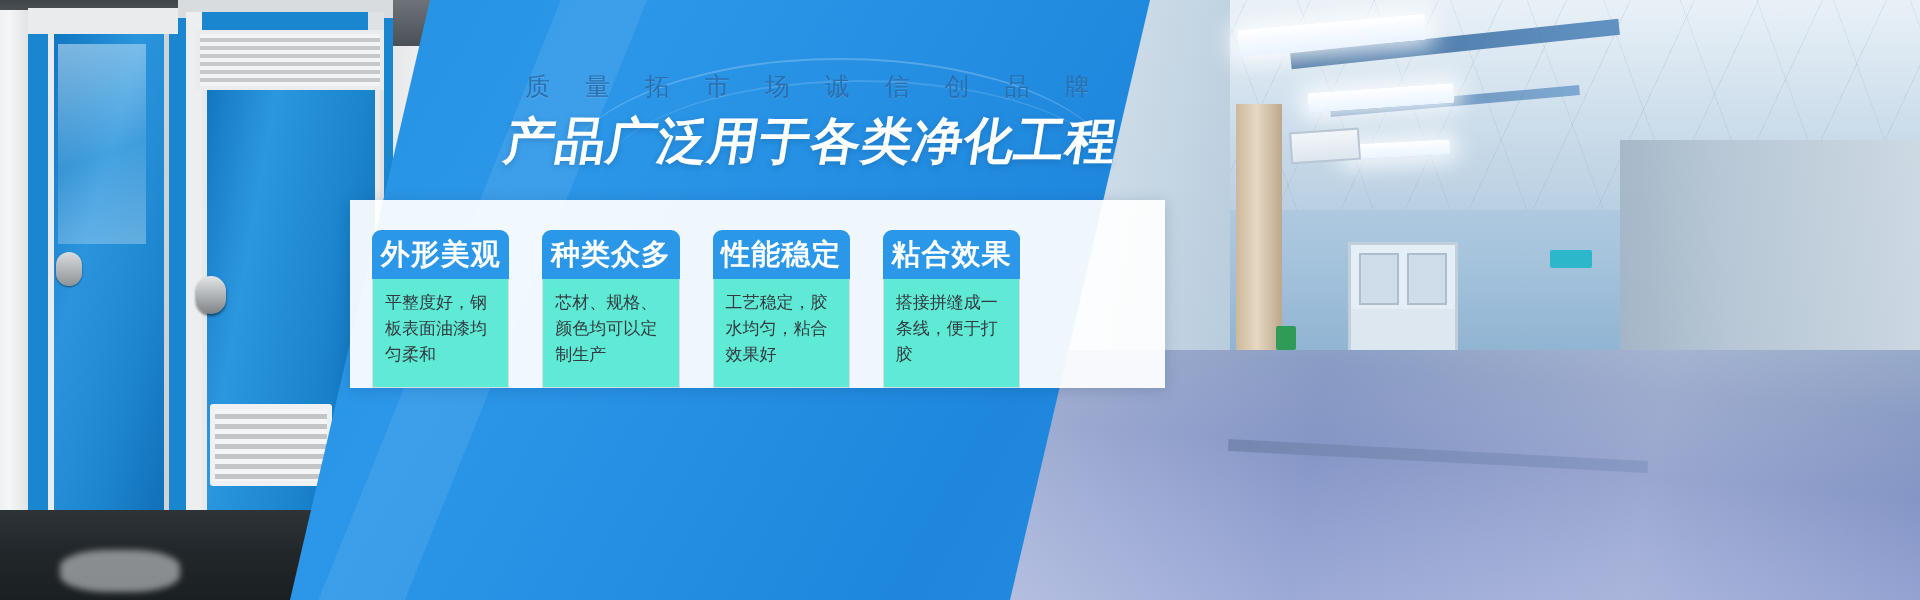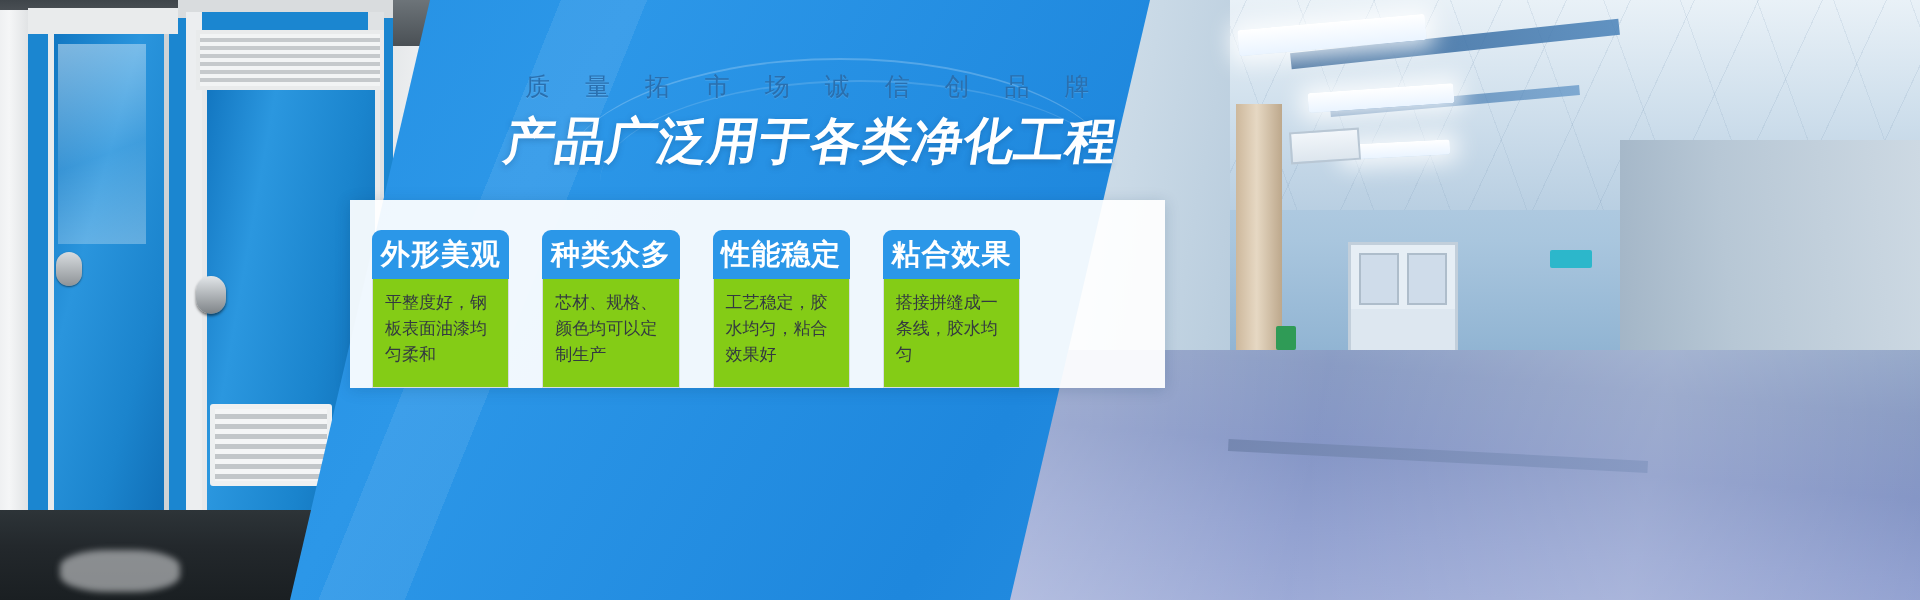--- a/index.html
+++ b/index.html
@@ -148,21 +148,21 @@
   .cards-row{position:absolute;left:0;top:0;width:704px;height:188px;
     display:flex;gap:33px;padding:30px 34px 0 22px;box-sizing:border-box;}
   .card{width:175px;display:flex;flex-direction:column;}
   .card-head{
     height:49px;line-height:49px;text-align:center;
     background:#2b97e8;color:#ffffff;font-size:29px;font-weight:bold;
     border-radius:9px 9px 0 0;letter-spacing:1px;
     font-family:"Liberation Sans","DejaVu Sans",sans-serif;
   }
   .card-body{
-    flex:1;background:#84cc16;border:1px solid #d7dde2;border-top:none;
+    flex:1;background:#5eead4;border:1px solid #d7dde2;border-top:none;
     padding:11px 12px 8px 12px;box-sizing:border-box;
     font-size:17px;line-height:26px;color:#333a40;
     font-family:"Liberation Sans","DejaVu Sans",sans-serif;
   }
 </style>
 </head>
 <body>
 
 <div class="banner">
 
@@ -229,19 +229,19 @@
         <div class="card-body">芯材、规格、颜色均可以定制生产</div>
       </div>
 
       <div class="card">
         <div class="card-head">性能稳定</div>
         <div class="card-body">工艺稳定，胶水均匀，粘合效果好</div>
       </div>
 
       <div class="card">
         <div class="card-head">粘合效果好</div>
-        <div class="card-body">搭接拼缝成一条线，胶水均匀</div>
+        <div class="card-body">搭接拼缝成一条线，便于打胶</div>
       </div>
 
     </div>
   </div>
 
 </div>
 
 </body></html>

